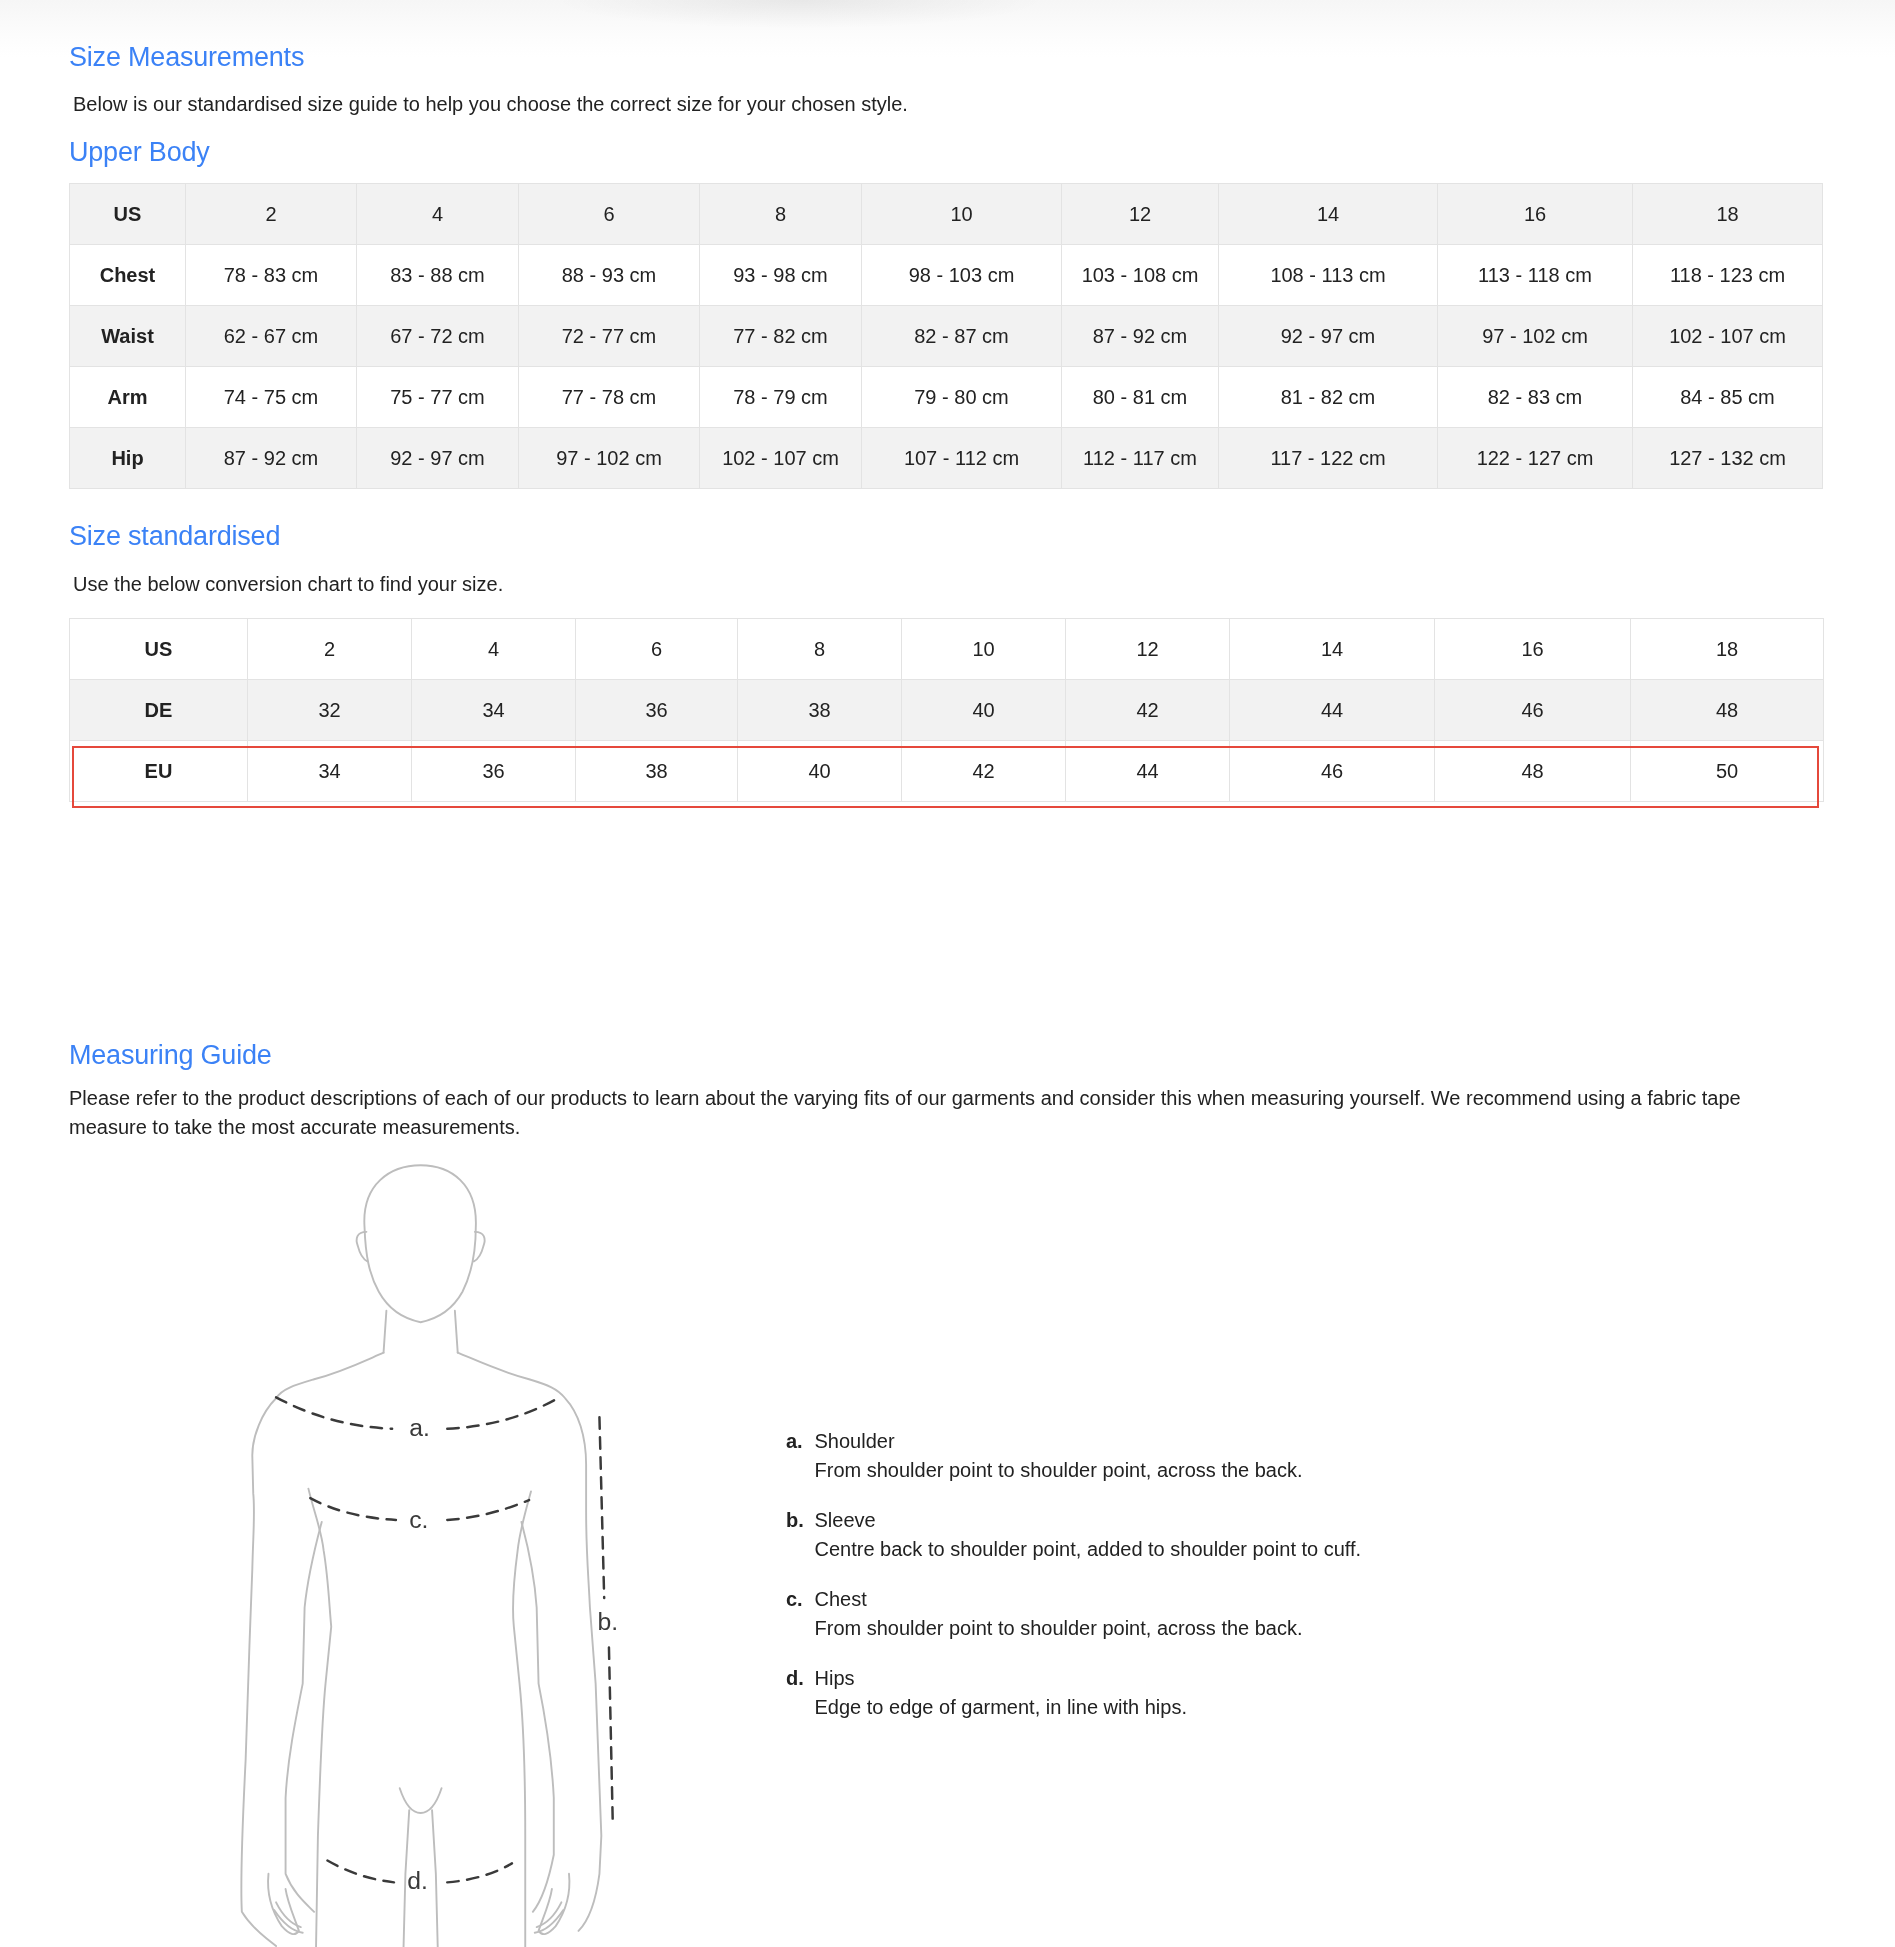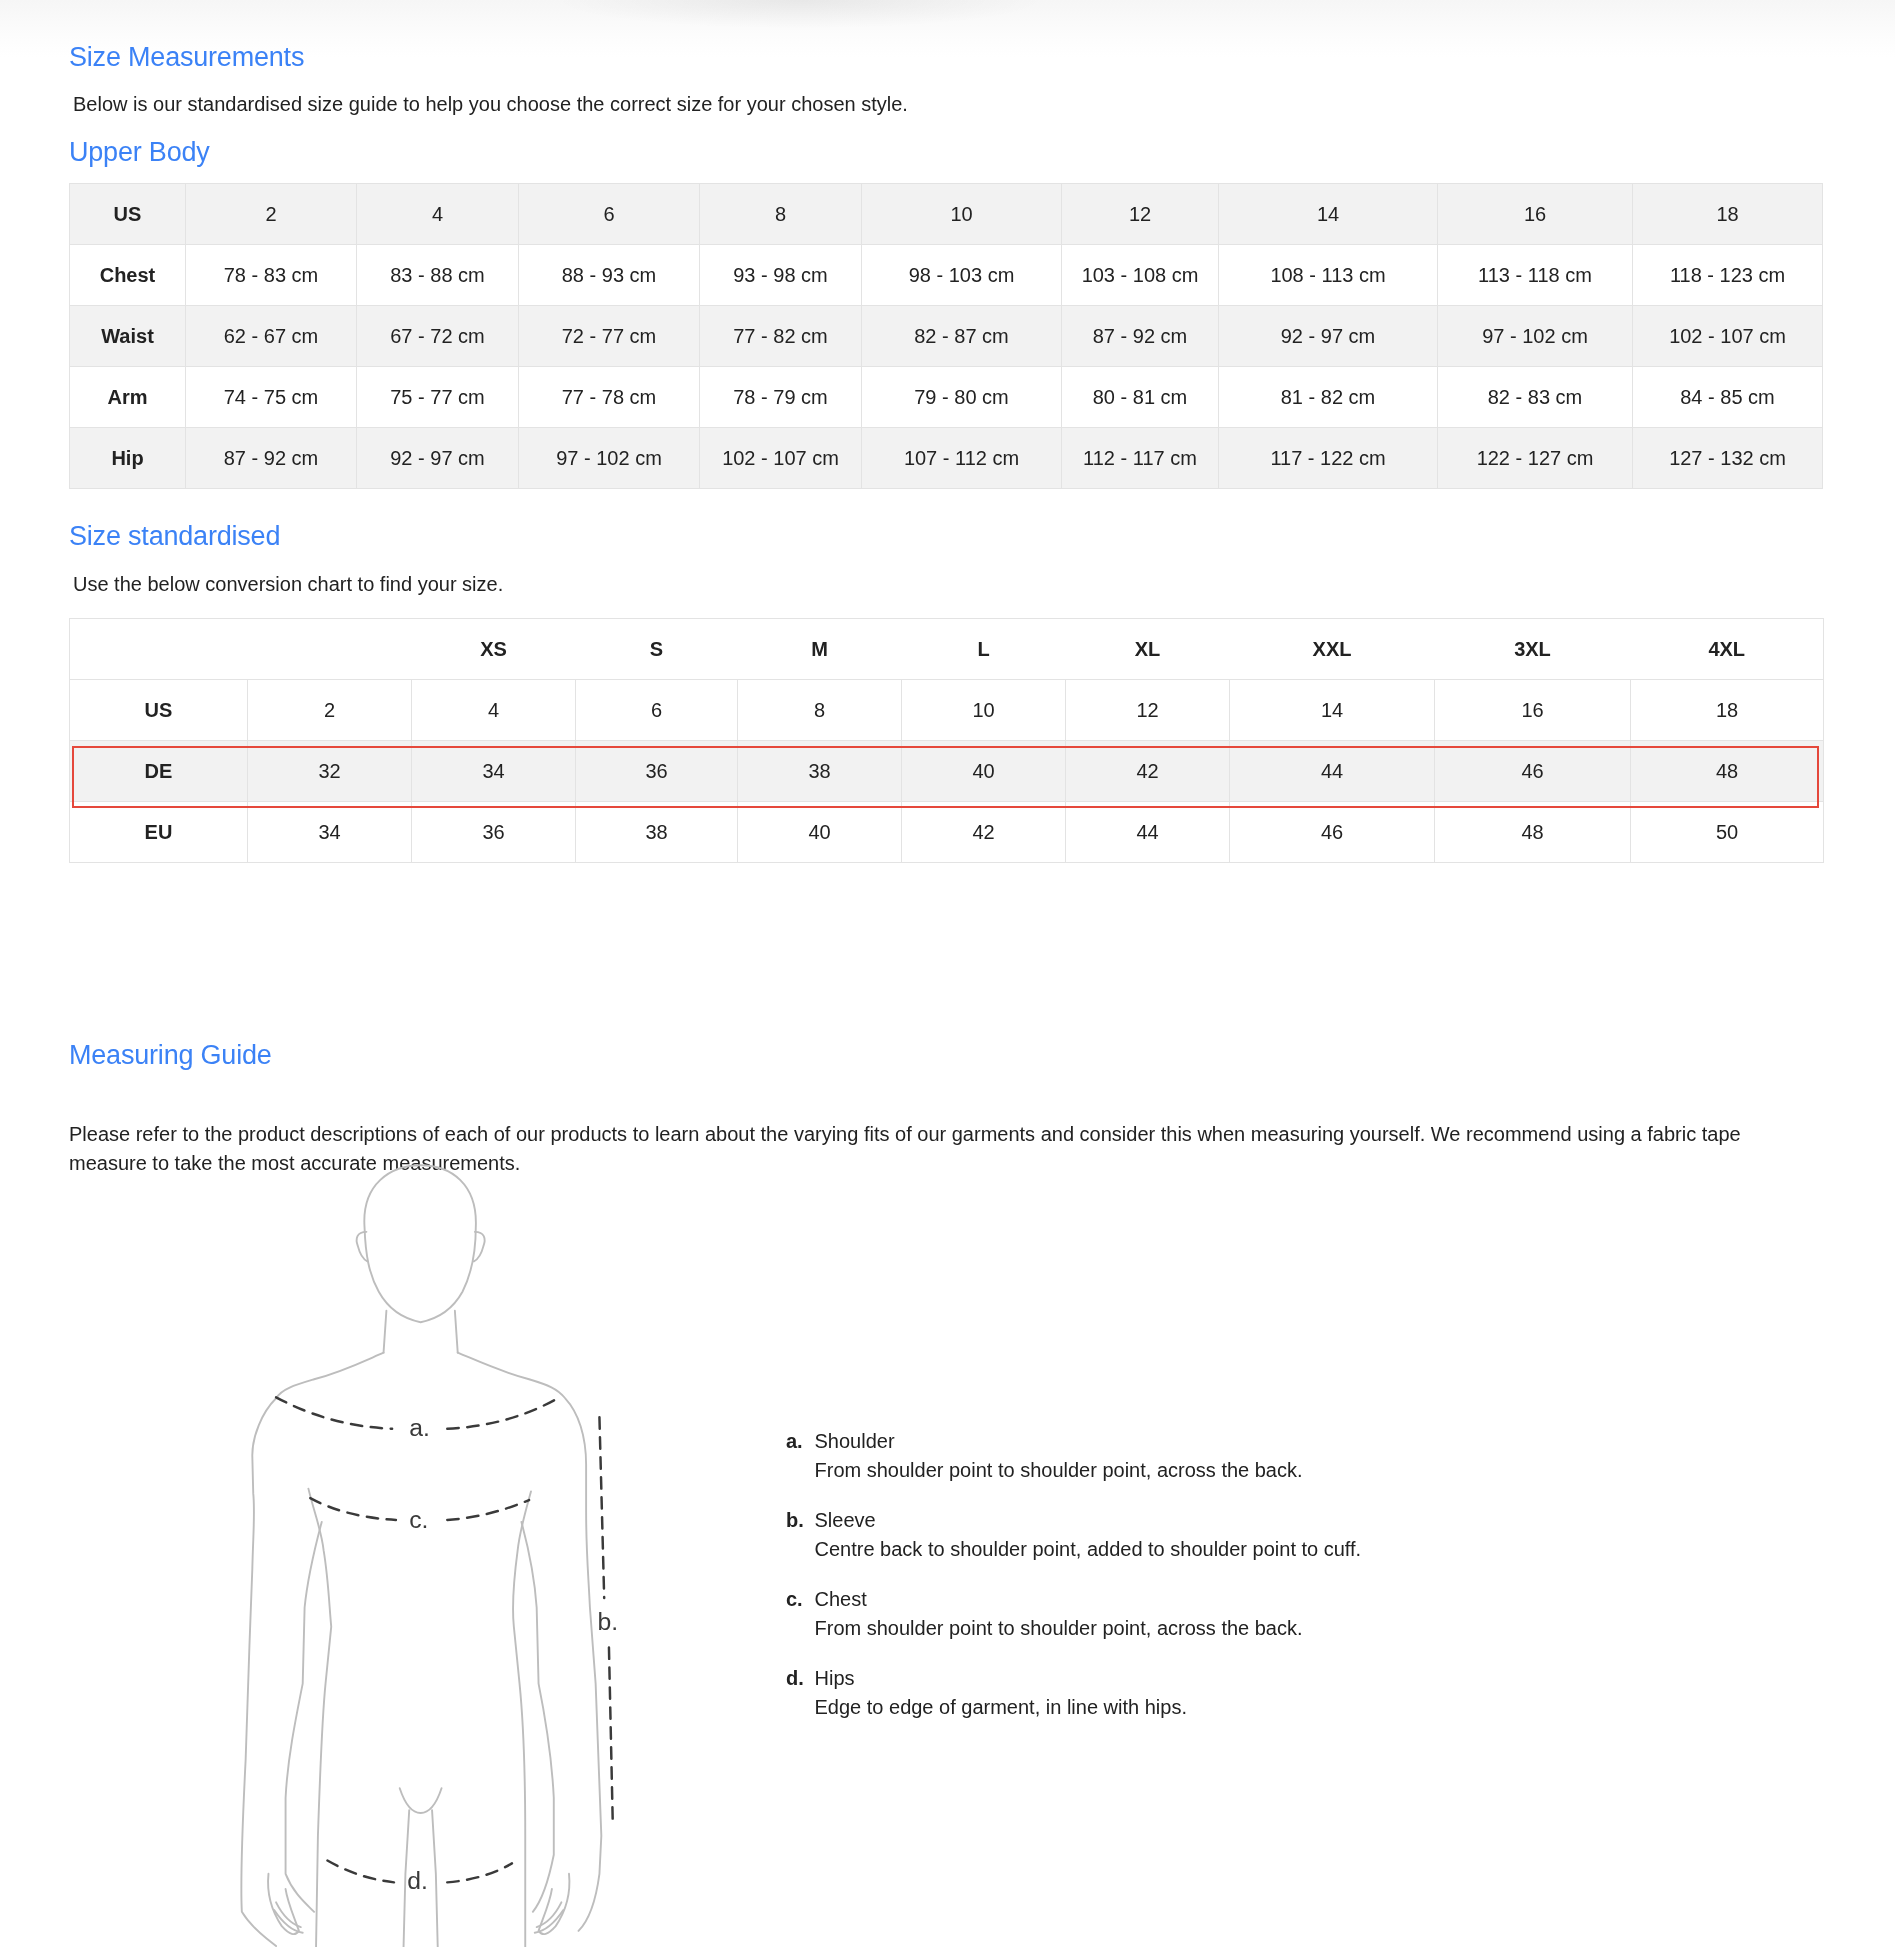--- a/index.html
+++ b/index.html
@@ -40,21 +40,21 @@
   #t1 { top: 183px; }
   #t2 { top: 618px; }
   #t2 tr.hdr td { border-left: none; border-right: none; font-weight: 700; }
   #t2 tr.hdr td:first-child { border-left: 1.9px solid #e3e3e3; }
   #t2 tr.hdr td:last-child { border-right: 1.9px solid #e3e3e3; }
   .hl {
     position: absolute; left: 2.9px; top: 746px; width: 1747px; height: 62px;
     border: 2.4px solid #e5483b; box-sizing: border-box; pointer-events: none;
   }
   p.guide {
-    position: absolute; left: 0; top: 1120px; width: 1752px; margin: 0;
+    position: absolute; left: 0; top: 1084px; width: 1752px; margin: 0;
     font-size: 20px; line-height: 28.5px; color: #222;
   }
   .figure { position: absolute; left: 219px; top: 1151px; width: 428px; height: 797px; }
   .legend { position: absolute; left: 786px; top: 1430px; width: 856px; }
   .legend .item { position: relative; height: 79px; font-size: 20px; }
   .legend .letter { position: absolute; left: 0; top: 0; font-weight: 700; width: 28.5px; }
   .legend .name { position: absolute; left: 28.5px; top: 0; white-space: nowrap; }
   .legend .descr { position: absolute; left: 28.5px; top: 28.5px; white-space: nowrap; }
 </style>
 </head>
@@ -156,32 +156,20 @@
         <col style="width:164px">
         <col style="width:162px">
         <col style="width:164px">
         <col style="width:164px">
         <col style="width:164px">
         <col style="width:205px">
         <col style="width:196px">
         <col style="width:193px">
     </colgroup>
     <tbody id="t2body">
-        <tr class="white hdr">
-          <td class="rowhead"></td>
-          <td></td>
-          <td>XS</td>
-          <td>S</td>
-          <td>M</td>
-          <td>L</td>
-          <td>XL</td>
-          <td>XXL</td>
-          <td>3XL</td>
-          <td>4XL</td>
-        </tr>
         <tr class="white">
           <td class="rowhead">US</td>
           <td>2</td>
           <td>4</td>
           <td>6</td>
           <td>8</td>
           <td>10</td>
           <td>12</td>
           <td>14</td>
           <td>16</td>

